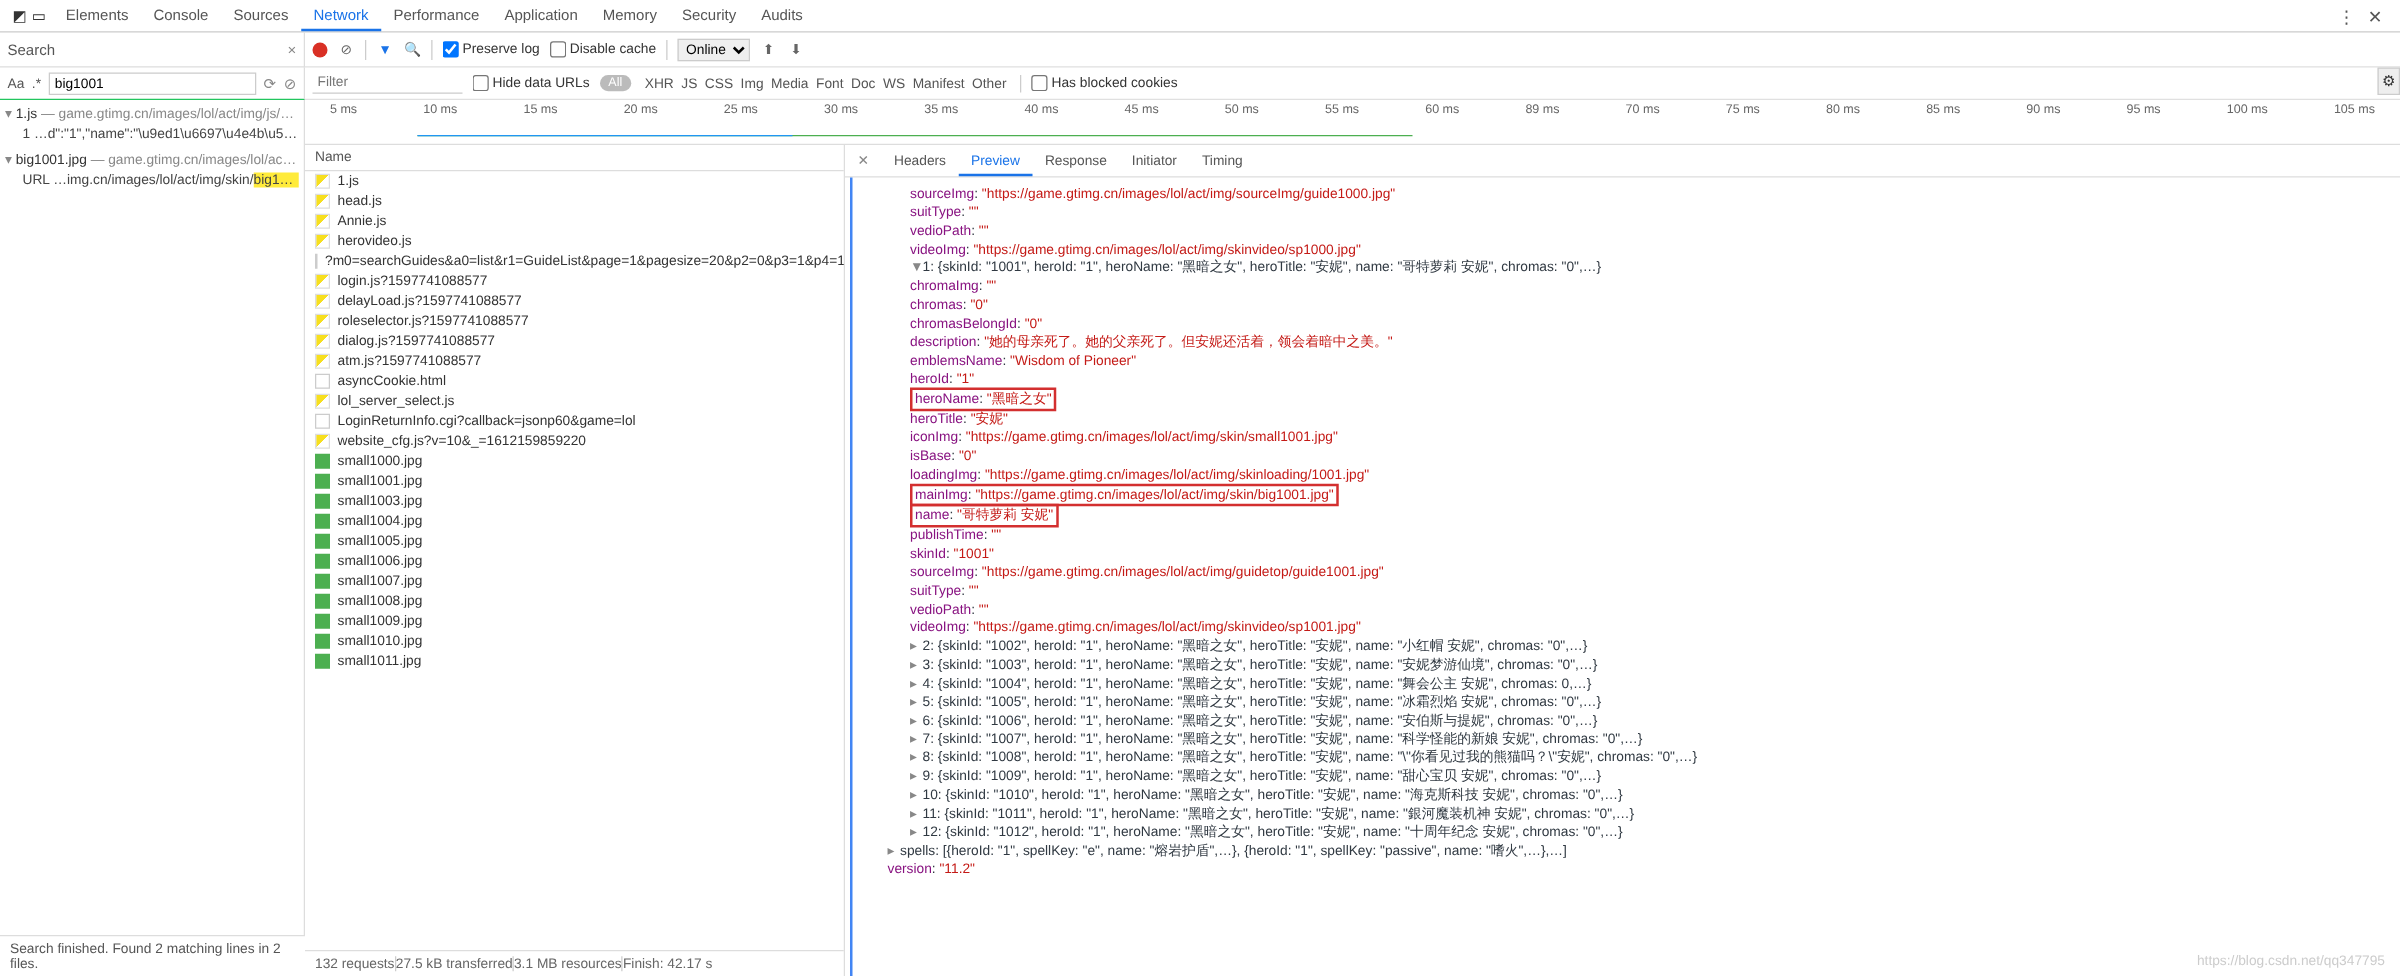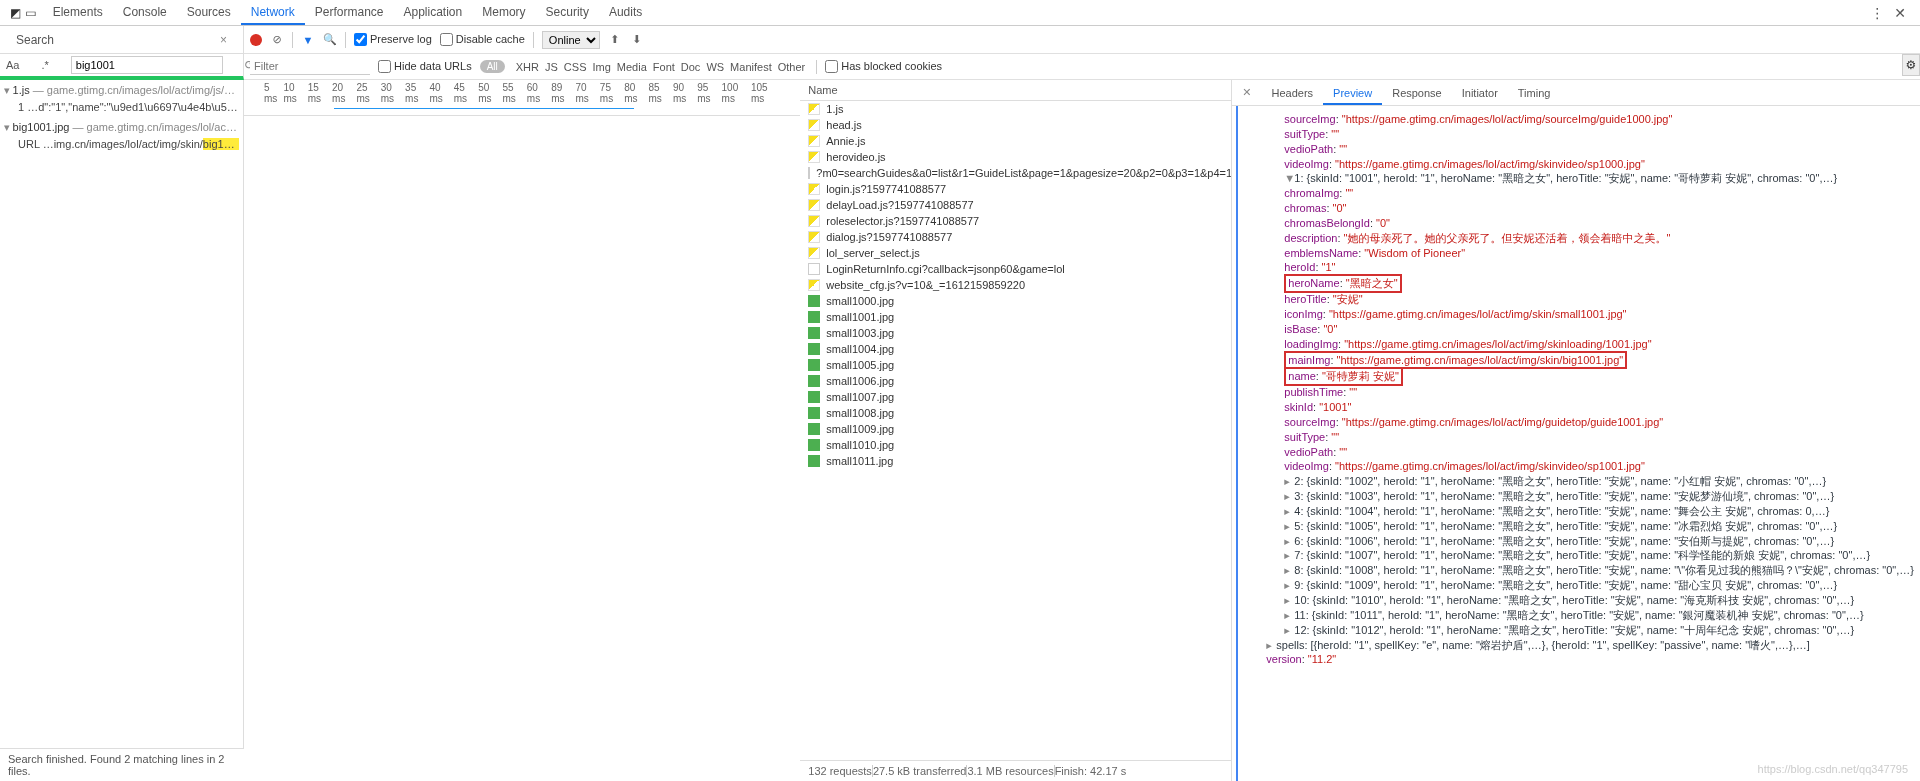--- a/index.html
+++ b/index.html
@@ -12,32 +12,32 @@
 .top-tabs .right-icons { display: flex; gap: 10px; padding: 0 10px; color: #555; font-size: 14px; }
 .toolbar { display: flex; align-items: center; height: 28px; border-bottom: 1px solid #e0e0e0; padding: 0 6px; gap: 8px; font-size: 11px; }
 .toolbar .rec { width: 12px; height: 12px; background: #d93025; border-radius: 50%; }
 .toolbar .icon { width: 14px; height: 14px; color: #666; display: inline-flex; align-items: center; justify-content: center; }
 .filter-row { display: flex; align-items: center; height: 26px; border-bottom: 1px solid #e0e0e0; padding: 0 6px; gap: 8px; font-size: 11px; }
 .filter-row input[type=text] { border: none; border-bottom: 1px solid #ccc; padding: 2px 4px; width: 120px; font-size: 11px; }
 .pill { background: #bbb; color: #fff; border-radius: 9px; padding: 1px 7px; font-size: 10px; }
 .ftype { color: #555; padding: 0 3px; cursor: pointer; }
 .main { display: flex; height: calc(781px - 26px - 28px - 26px); }
 .sidebar { width: 244px; border-right: 1px solid #ddd; display: flex; flex-direction: column; }
-.search-bar { display: flex; align-items: center; border-bottom: 1px solid #ddd; padding: 4px 16px; height: 28px; }
+.search-bar { display: flex; align-items: center; border-bottom: 1px solid #ddd; padding: 4px 6px; height: 28px; }
 .search-bar .x { color: #888; cursor: pointer; }
-.search-sub { display: flex; align-items: center; border-bottom: 4px solid #22c55e; padding: 2px 6px; height: 26px; gap: 22px; justify-content: space-between; }
+.search-sub { display: flex; align-items: center; border-bottom: 1px solid #22c55e; padding: 2px 6px; height: 26px; gap: 6px; justify-content: space-between; }
 .search-sub .aa { font-size: 11px; color: #555; }
 .search-sub input { flex: 1; border: 1px solid #ccc; padding: 2px 4px; font-size: 11px; }
 .search-results { flex: 1; overflow: auto; font-size: 11px; color: #555; }
 .sr-group { padding: 2px 4px; }
 .sr-head { color: #888; white-space: nowrap; overflow: hidden; text-overflow: ellipsis; padding: 2px 0; }
 .sr-head .dark { color: #333; }
 .sr-line { padding: 2px 0 2px 14px; white-space: nowrap; overflow: hidden; text-overflow: ellipsis; color: #444; }
 .hl { background: #ffeb3b; }
-.content { flex: 1; display: flex; min-width: 0; }
+.content { flex: 1; display: flex; flex-direction: column; min-width: 0; }
 .timeline { height: 36px; border-bottom: 1px solid #ddd; position: relative; font-size: 10px; color: #666; }
 .timeline .ticks { display: flex; justify-content: space-between; padding: 2px 20px; }
 .timeline .bar { position: absolute; bottom: 6px; left: 90px; right: 790px; height: 1px; background: #4CAF50; }
 .timeline .bar2 { position: absolute; bottom: 6px; left: 90px; width: 300px; height: 1px; background: #2196F3; }
 .split { display: flex; flex: 1; min-height: 0; }
 .names { width: 432px; border-right: 1px solid #ddd; display: flex; flex-direction: column; }
 .names-head { border-bottom: 1px solid #ddd; padding: 4px 8px; font-size: 11px; color: #555; }
 .names-list { flex: 1; overflow: auto; }
 .name-row { display: flex; align-items: center; padding: 2px 8px; font-size: 11px; color: #333; gap: 6px; cursor: pointer; white-space: nowrap; overflow: hidden; text-overflow: ellipsis; }
 .name-row .fi { width: 12px; height: 12px; display: inline-block; }
@@ -208,20 +208,28 @@
               <span class="fi fi-js"></span>
               <span>delayLoad.js?1597741088577</span>
             </div>
             <div class="name-row">
               <span class="fi fi-js"></span>
               <span>roleselector.js?1597741088577</span>
             </div>
             <div class="name-row">
               <span class="fi fi-js"></span>
               <span>dialog.js?1597741088577</span>
+            </div>
+            <div class="name-row">
+              <span class="fi fi-js"></span>
+              <span>atm.js?1597741088577</span>
+            </div>
+            <div class="name-row">
+              <span class="fi fi-doc"></span>
+              <span>asyncCookie.html</span>
             </div>
             <div class="name-row">
               <span class="fi fi-js"></span>
               <span>lol_server_select.js</span>
             </div>
             <div class="name-row">
               <span class="fi fi-doc"></span>
               <span>LoginReturnInfo.cgi?callback=jsonp60&amp;game=lol</span>
             </div>
             <div class="name-row">

